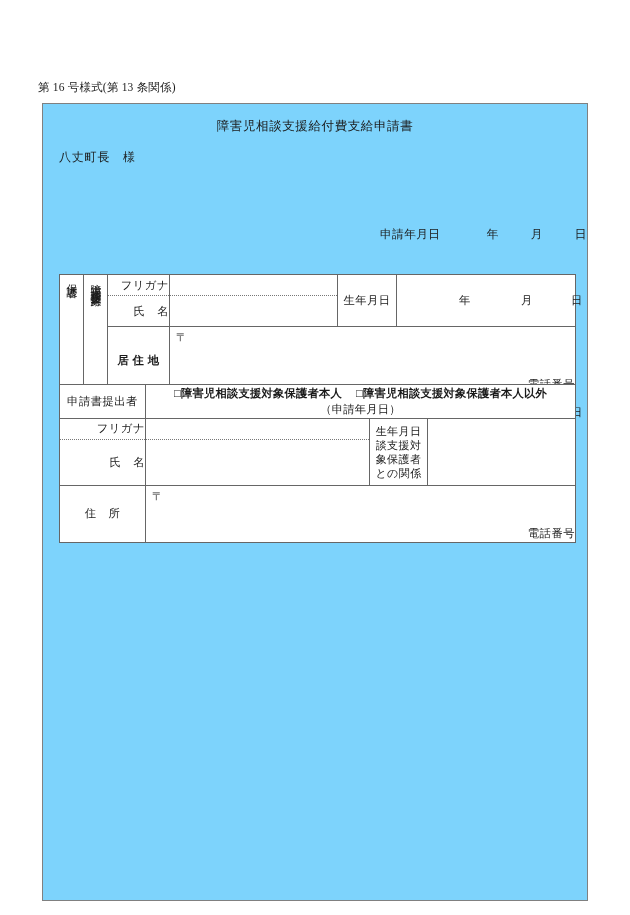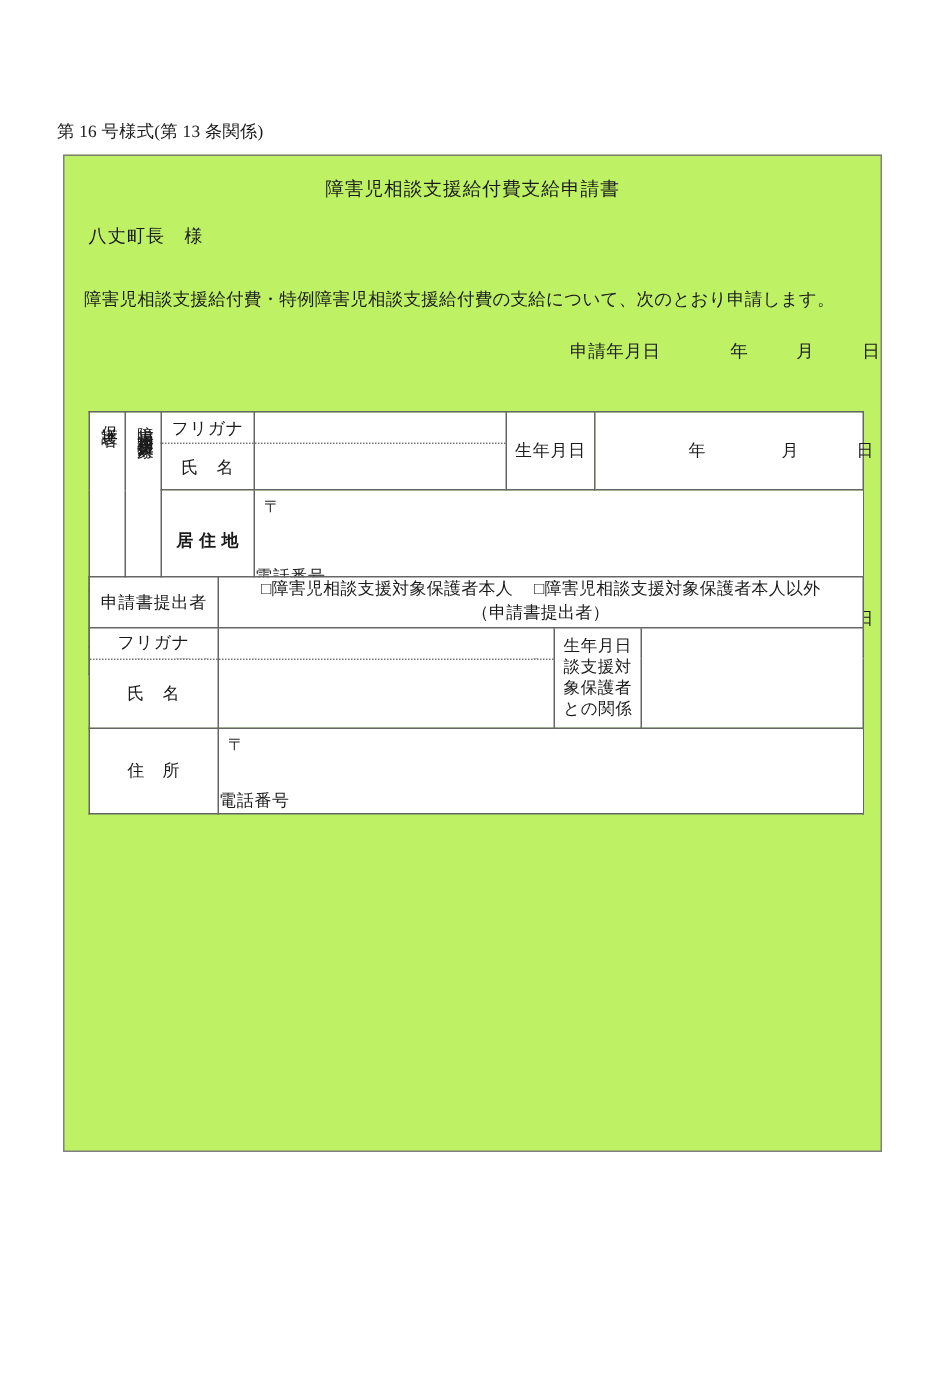--- a/index.html
+++ b/index.html
@@ -23,24 +23,24 @@
     font-size: 11.5px;
     letter-spacing: 0.2px;
     white-space: nowrap;
   }
 
   .page-frame {
     position: absolute;
     left: 42px;
     top: 103px;
     width: 546px;
-    height: 665px;
+    height: 798px;
     border: 1px solid #808080;
     box-sizing: border-box;
-    background: #bef264;
+    background: #7dd3fc;
   }
 
   .doc-title {
     position: absolute;
     left: 0;
     right: 0;
     top: 14px;
     text-align: center;
     font-size: 12.5px;
     letter-spacing: 0.6px;
@@ -88,22 +88,22 @@
     border: 1px solid #666;
     padding: 0;
     vertical-align: middle;
     background: #fff;
   }
   .cell-label {
     text-align: center;
     letter-spacing: 0.5px;
     white-space: nowrap;
   }
-  .dotted-bottom { border-bottom: 1px dotted #777 !important; }
-  .dotted-top    { border-top: 1px dotted #777 !important; }
+  .dotted-bottom { border-bottom: 1px dotted #777 !important; text-align: right; }
+  .dotted-top    { border-top: 1px dotted #777 !important; text-align: right; }
   .vert-wrap {
     display: flex;
     flex-direction: row;
     justify-content: center;
     align-items: center;
     height: 118px;
   }
   .vert-col {
     writing-mode: vertical-rl;
     text-orientation: upright;
@@ -133,33 +133,33 @@
     position: absolute;
     left: 6px;
     top: 3px;
     font-size: 11px;
   }
   .phone-label {
     position: absolute;
     left: 0;
     right: 0;
     bottom: 1px;
-    text-align: left;
+    text-align: right;
     font-size: 11.3px;
     letter-spacing: 0.5px;
   }
 
   .submitter-options {
     text-align: center;
     line-height: 1.45;
     font-size: 11.3px;
     letter-spacing: 0.2px;
     padding: 3px 4px 4px 4px;
   }
-  .submitter-options .opt-row1 { white-space: nowrap; }
+  .submitter-options .opt-row1 { white-space: nowrap; font-weight: bold; }
   .opt-gap { display: inline-block; width: 14px; }
 
   .relation-cell {
     text-align: center;
     font-size: 11px;
     line-height: 1.28;
     letter-spacing: 0.4px;
     padding: 2px 1px;
     vertical-align: middle;
   }
@@ -168,21 +168,20 @@
 <body>
 
 <div class="form-number">第 16 号様式(第 13 条関係)</div>
 
 <div class="page-frame">
 
   <div class="doc-title">障害児相談支援給付費支給申請書</div>
 
   <div class="addressee">八丈町長　様</div>
 
-  <div class="body-text">障害児相談支援給付費・特例障害児相談支援給付費の支給について、次のとおり申請します。</div>
 
   <div class="apply-date">
     <span class="lbl">申請年月日</span><span class="ymd-y">年</span><span class="ymd-m">月</span><span class="ymd-d">日</span>
   </div>
 
   <table class="form-table" style="left:16px; top:170px; width:516px;">
     <colgroup>
       <col style="width:24px">
       <col style="width:24px">
       <col style="width:62px">
@@ -254,21 +253,21 @@
       <col style="width:148px">
     </colgroup>
     <tbody>
 
       <tr>
         <td class="cell-label" style="height:32px;">申請書提出者</td>
         <td class="submitter-options" colspan="3" style="height:32px;">
           <div class="opt-row1">
             <span>□障害児相談支援対象保護者本人</span><span class="opt-gap"></span><span>□障害児相談支援対象保護者本人以外</span>
           </div>
-          <div>（申請書提出者）</div>
+          <div>（申請年月日）</div>
         </td>
       </tr>
 
       <tr>
         <td class="cell-label dotted-bottom" style="height:20px;">フリガナ</td>
         <td class="dotted-bottom" style="height:20px;"></td>
         <td rowspan="2" class="relation-cell">
           <div>生年月日</div>
           <div>談支援対</div>
           <div>象保護者</div>

